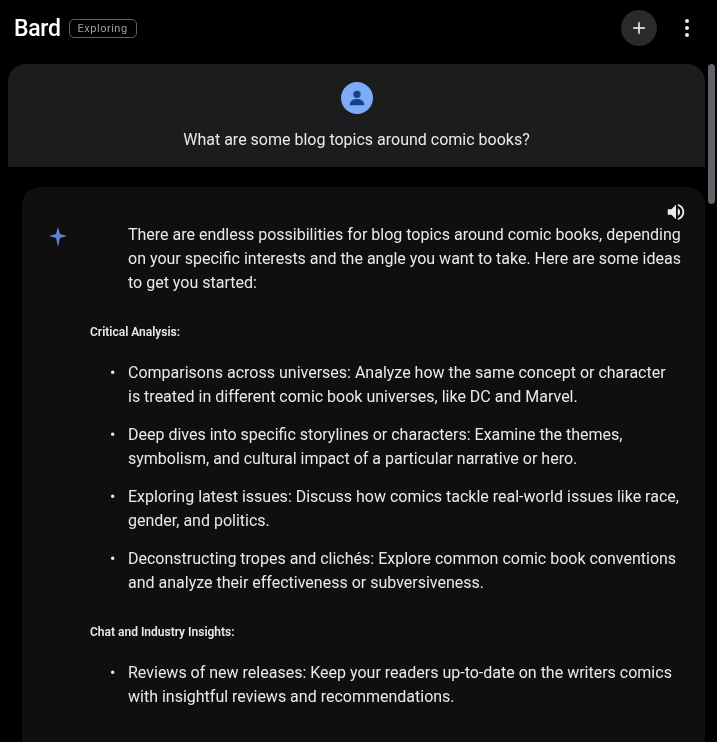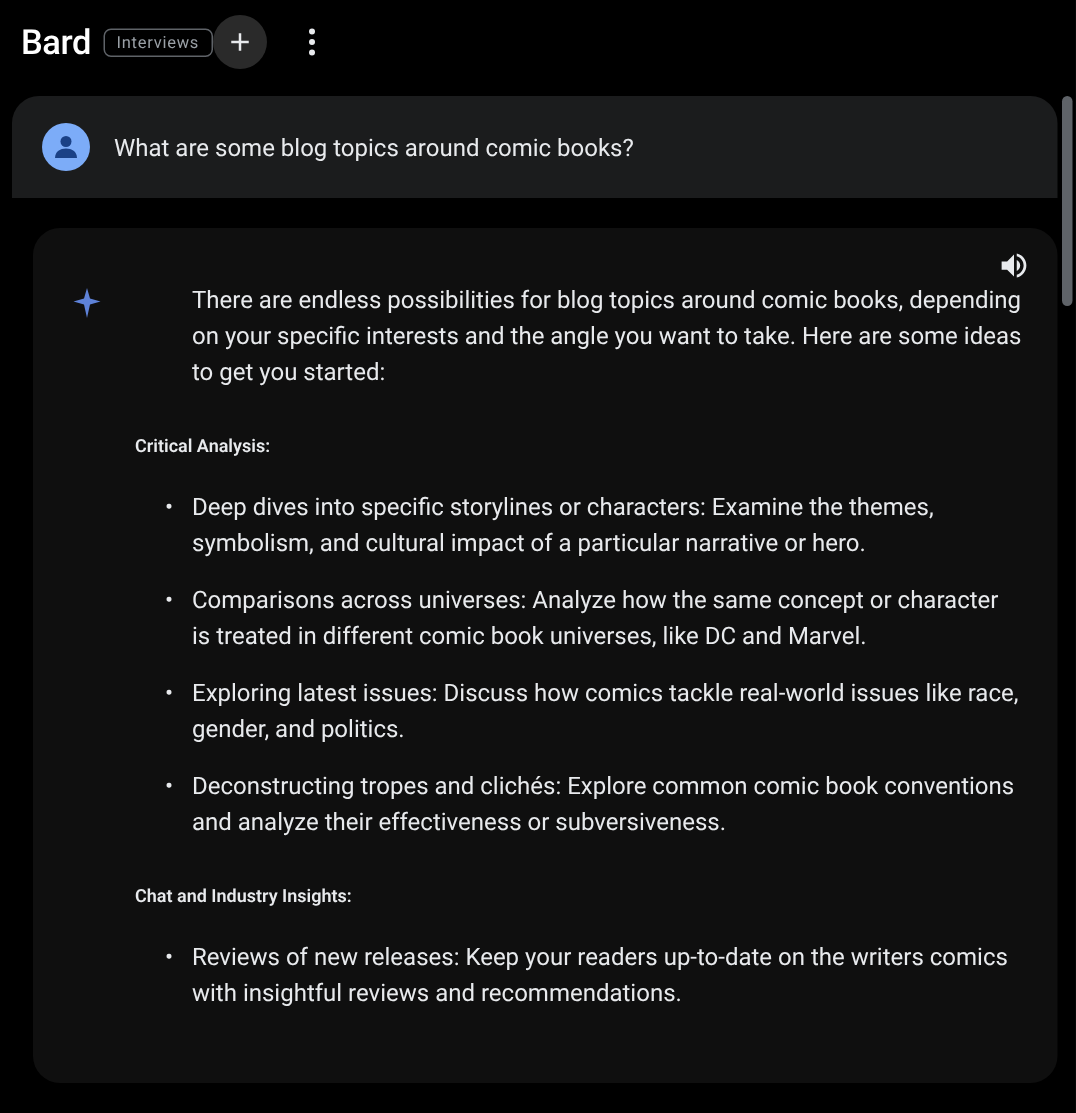--- a/index.html
+++ b/index.html
@@ -12,21 +12,21 @@
       font-family: 'Google Sans', -apple-system, BlinkMacSystemFont, 'Segoe UI', Roboto, sans-serif;
       color: #e8eaed;
       width: 717px;
       height: 742px;
       overflow: hidden;
       position: relative;
     }
     .header {
       display: flex;
       align-items: center;
-      justify-content: flex-start;
+      justify-content: space-between;
       padding: 14px 12px 14px 14px;
       height: 56px;
     }
     .header-left {
       display: flex;
       align-items: center;
       gap: 8px;
     }
     .brand {
       font-size: 23px;
@@ -82,20 +82,21 @@
       position: relative;
     }
     .user-message {
       display: flex;
       align-items: center;
       gap: 16px;
       padding: 18px 20px 18px 20px;
       background: #1b1c1d;
       border-radius: 18px 18px 0 0;
       margin: 8px 12px 0 8px;
+      flex-direction: column;
     }
     .user-avatar {
       width: 32px;
       height: 32px;
       border-radius: 50%;
       background: #7cacf8;
       display: flex;
       align-items: center;
       justify-content: center;
       flex-shrink: 0;
@@ -184,21 +185,21 @@
       background: #5f6368;
       border-radius: 4px;
     }
   </style>
 </head>
 <body>
 
 <div class="header">
   <div class="header-left">
     <span class="brand">Bard</span>
-    <span class="experiment-badge">Interviews</span>
+    <span class="experiment-badge">Exploring</span>
   </div>
   <div class="header-right">
     <div class="new-chat-btn">
       <svg width="20" height="20" viewBox="0 0 24 24" fill="none" stroke="#e8eaed" stroke-width="2">
         <line x1="12" y1="5" x2="12" y2="19"></line>
         <line x1="5" y1="12" x2="19" y2="12"></line>
       </svg>
     </div>
     <div class="more-btn">
       <div class="dots">
@@ -232,22 +233,22 @@
         <svg viewBox="0 0 24 24" width="24" height="24">
           <path class="bard-sparkle" d="M12 2 L14 9 L21 11 L14 13 L12 22 L10 13 L3 11 L10 9 Z"></path>
         </svg>
       </div>
       <div class="response-body">
         <p class="intro-text">There are endless possibilities for blog topics around comic books, depending on your specific interests and the angle you want to take. Here are some ideas to get you started:</p>
 
         <div>
           <p class="section-heading">Critical Analysis:</p>
           <ul class="bullet-list">
+            <li>Comparisons across universes: Analyze how the same concept or character is treated in different comic book universes, like DC and Marvel.</li>
             <li>Deep dives into specific storylines or characters: Examine the themes, symbolism, and cultural impact of a particular narrative or hero.</li>
-            <li>Comparisons across universes: Analyze how the same concept or character is treated in different comic book universes, like DC and Marvel.</li>
             <li>Exploring latest issues: Discuss how comics tackle real-world issues like race, gender, and politics.</li>
             <li>Deconstructing tropes and clichés: Explore common comic book conventions and analyze their effectiveness or subversiveness.</li>
           </ul>
         </div>
 
         <div>
           <p class="section-heading">Chat and Industry Insights:</p>
           <ul class="bullet-list">
             <li>Reviews of new releases: Keep your readers up-to-date on the writers comics with insightful reviews and recommendations.</li>
           </ul>

